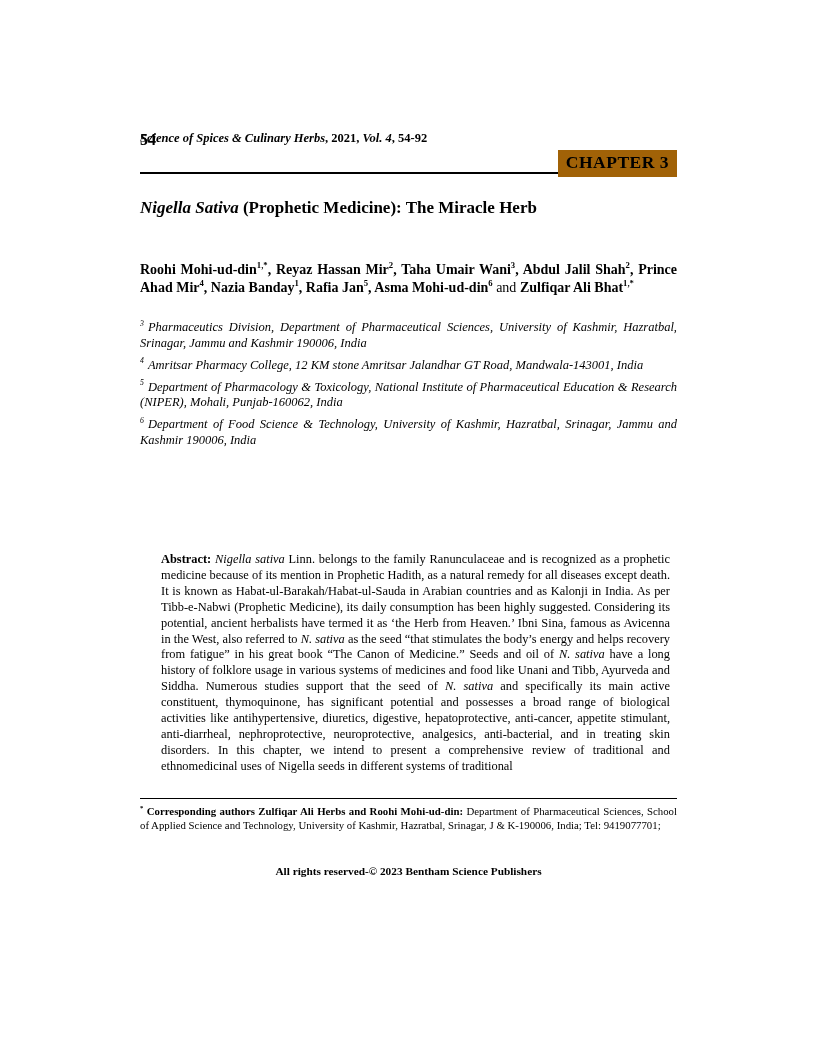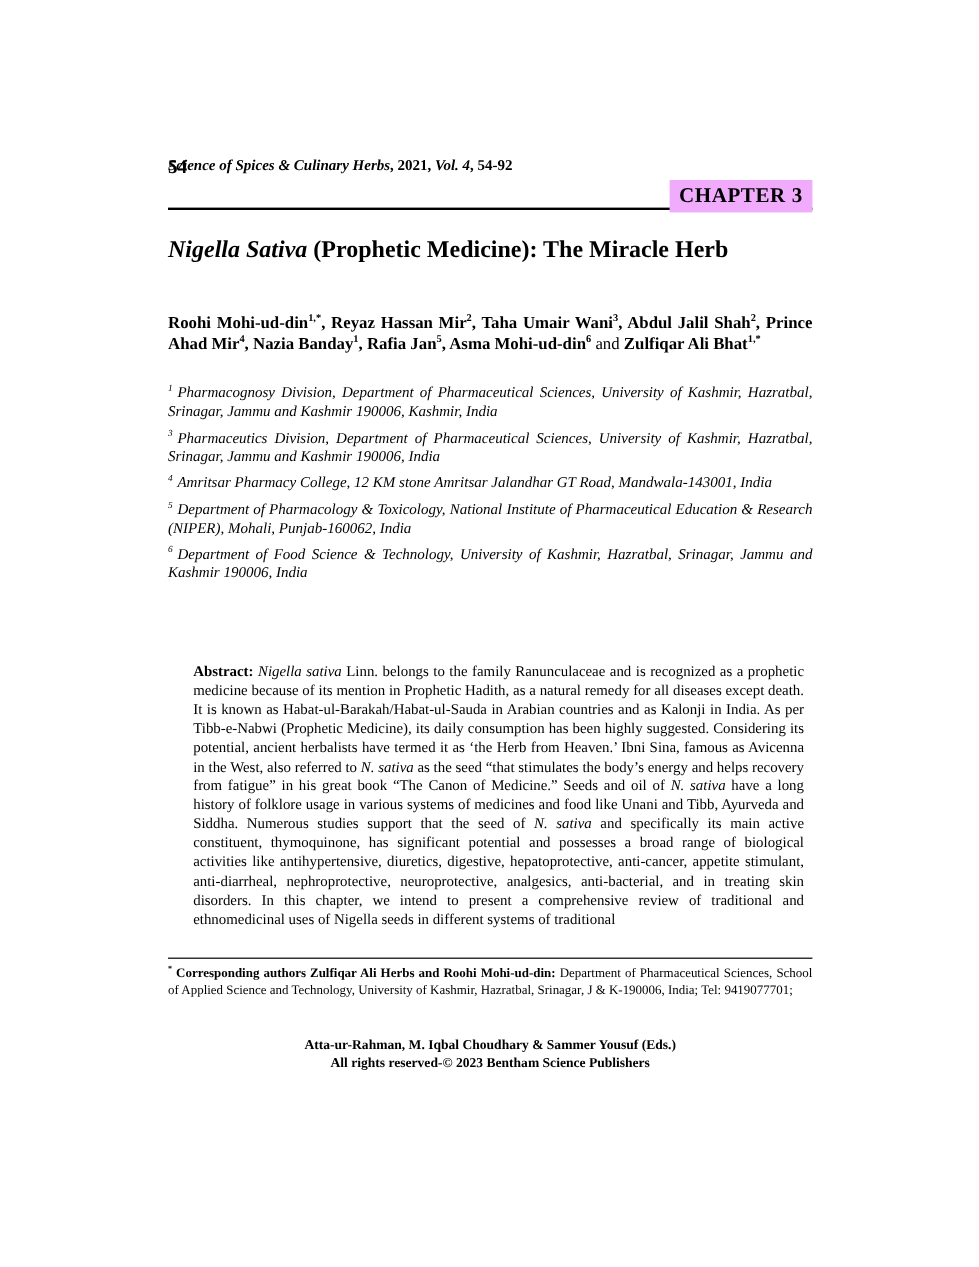--- a/index.html
+++ b/index.html
@@ -9,24 +9,24 @@
   sup{font-size:62%;line-height:0;vertical-align:super;}
   .it{font-style:italic;}
   .bd{font-weight:bold;}
   .rg{font-weight:normal;}
 
   .page-header{top:131px;}
   .pagenum{position:absolute;left:0;top:0;font-weight:bold;font-size:16px;}
   .jref{text-align:left;font-weight:bold;font-size:12.5px;}
 
   .chapter-row{top:150px;text-align:right;border-bottom:2px solid #000;}
-  .chapter-badge{display:inline-block;background:#f0abfc;font-weight:bold;
+  .chapter-badge{display:inline-block;background:#a16207;font-weight:bold;
                  font-size:17.5px;letter-spacing:.5px;padding:2px 8px 4px;margin-bottom:-6px;}
 
-  .title{top:193px;font-size:20px;font-weight:bold;line-height:30px;text-align:justify;}
+  .title{top:193px;font-size:17px;font-weight:bold;line-height:30px;text-align:justify;}
 
   .authors{top:261px;font-size:14px;font-weight:bold;line-height:18px;text-align:justify;}
 
   .affils{top:320px;}
   .affil{margin:0 0 6.5px 0;font-style:italic;font-size:12.5px;line-height:15.5px;text-align:justify;}
   .affil sup{margin-right:4px;}
 
   .abstract{top:552px;left:161px;width:509px;font-size:12.4px;line-height:15.9px;text-align:justify;}
 
   .footnote{top:798px;border-top:1.5px solid #000;padding-top:5px;
@@ -47,31 +47,29 @@
 
   <div class="col chapter-row">
     <span class="chapter-badge">CHAPTER 3</span>
   </div>
 
   <h1 class="col title" style="margin:0;"><span class="it">Nigella Sativa</span><span> (Prophetic Medicine): The Miracle Herb</span></h1>
 
   <div class="col authors"><span>Roohi Mohi-ud-din</span><sup>1,*</sup><span>, </span><span>Reyaz Hassan Mir</span><sup>2</sup><span>, </span><span>Taha Umair Wani</span><sup>3</sup><span>, </span><span>Abdul Jalil Shah</span><sup>2</sup><span>, </span><span>Prince Ahad Mir</span><sup>4</sup><span>, </span><span>Nazia Banday</span><sup>1</sup><span>, </span><span>Rafia Jan</span><sup>5</sup><span>, </span><span>Asma Mohi-ud-din</span><sup>6</sup><span class="rg"> and </span><span>Zulfiqar Ali Bhat</span><sup>1,*</sup></div>
 
   <div class="col affils">
-    <p class="affil"><sup>1</sup><span>Pharmacognosy Division, Department of Pharmaceutical Sciences, University of Kashmir, Hazratbal, Srinagar, Jammu and Kashmir 190006, Kashmir, India</span></p>
     <p class="affil"><sup>3</sup><span>Pharmaceutics Division, Department of Pharmaceutical Sciences, University of Kashmir, Hazratbal, Srinagar, Jammu and Kashmir 190006, India</span></p>
     <p class="affil"><sup>4</sup><span>Amritsar Pharmacy College, 12 KM stone Amritsar Jalandhar GT Road, Mandwala-143001, India</span></p>
     <p class="affil"><sup>5</sup><span>Department of Pharmacology &amp; Toxicology, National Institute of Pharmaceutical Education &amp; Research (NIPER), Mohali, Punjab-160062, India</span></p>
     <p class="affil"><sup>6</sup><span>Department of Food Science &amp; Technology, University of Kashmir, Hazratbal, Srinagar, Jammu and Kashmir 190006, India</span></p>
   </div>
 
   <div class="col abstract"><span class="bd">Abstract: </span><span class="it">Nigella sativa</span><span> Linn. belongs to the family Ranunculaceae and is recognized as a prophetic medicine because of its mention in Prophetic Hadith, as a natural remedy for all diseases except death. It is known as Habat-ul-Barakah/Habat-ul-Sauda in Arabian countries and as Kalonji in India. As per Tibb-e-Nabwi (Prophetic Medicine), its daily consumption has been highly suggested. Considering its potential, ancient herbalists have termed it as ‘the Herb from Heaven.’ Ibni Sina, famous as Avicenna in the West, also referred to </span><span class="it">N. sativa</span><span> as the seed “that stimulates the body’s energy and helps recovery from fatigue” in his great book “The Canon of Medicine.” Seeds and oil of </span><span class="it">N. sativa</span><span>  have a long history of folklore usage in various systems of medicines and food like Unani and Tibb, Ayurveda and Siddha. Numerous studies support that the seed of </span><span class="it">N. sativa</span><span> and specifically its main active constituent, thymoquinone, has significant potential and possesses a broad range of biological activities like antihypertensive, diuretics, digestive, hepatoprotective, anti-cancer, appetite stimulant, anti-diarrheal, nephroprotective, neuroprotective, analgesics, anti-bacterial, and in treating skin disorders. In this chapter, we intend to present a comprehensive review of traditional  and ethnomedicinal uses of  Nigella seeds in different systems of traditional</span></div>
 
   <div class="col footnote">
     <div><sup class="bd">*</sup><span class="bd"> Corresponding authors Zulfiqar Ali Herbs and Roohi Mohi-ud-din:</span><span> Department of Pharmaceutical Sciences, School of Applied Science and Technology, University of Kashmir, Hazratbal, Srinagar, J &amp; K-190006, India; Tel: 9419077701;</span></div>
   </div>
 
   <div class="col publisher">
-    <div>Atta-ur-Rahman, M. Iqbal Choudhary &amp; Sammer Yousuf (Eds.)</div>
     <div>All rights reserved-© 2023 Bentham Science Publishers</div>
   </div>
 
 </div>
 
 </body></html>

